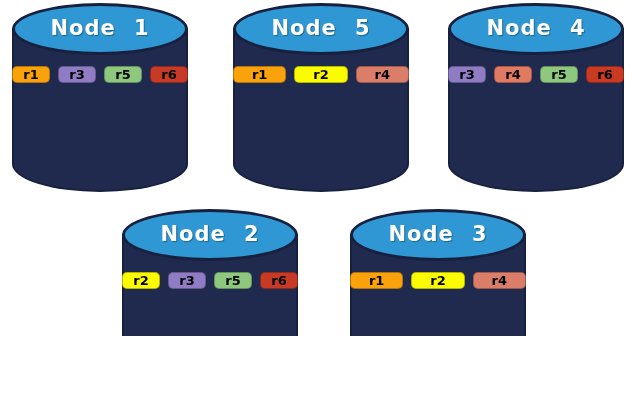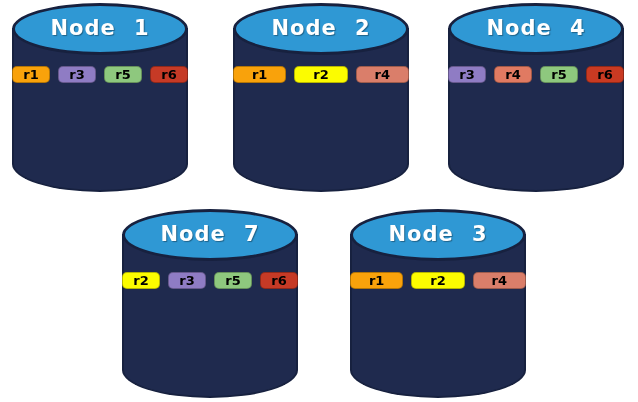--- a/index.html
+++ b/index.html
@@ -4,21 +4,21 @@
 <style>
   html, body {
     margin: 0;
     padding: 0;
     background: #ffffff;
     font-family: "DejaVu Sans", "Liberation Sans", sans-serif;
   }
   .canvas {
     position: relative;
     width: 638px;
-    height: 402px;
+    height: 336px;
     background: #ffffff;
     overflow: hidden;
   }
   .cylinder {
     position: absolute;
     width: 176px;
     height: 189px;
   }
   .pos-n1 { left: 12px;  top: 3px; }
   .pos-n2 { left: 233px; top: 3px; }
@@ -105,21 +105,21 @@
       </div>
       <div class="bar" style="background-color: rgb(198, 58, 38);">
         <span class="bar-label">r6</span>
       </div>
     </div>
   </div>
 
   <div class="cylinder pos-n2">
     <div class="cyl-body" style="background-color: rgb(31, 42, 78);"></div>
     <div class="cyl-top" style="background-color: rgb(47, 152, 212);">
-      <span class="node-title">Node 2</span>
+      <span class="node-title">Node 5</span>
     </div>
     <div class="bars">
       <div class="bar" style="background-color: rgb(249, 162, 11);">
         <span class="bar-label">r1</span>
       </div>
       <div class="bar" style="background-color: rgb(252, 252, 0);">
         <span class="bar-label">r2</span>
       </div>
       <div class="bar" style="background-color: rgb(218, 126, 106);">
         <span class="bar-label">r4</span>
@@ -144,21 +144,21 @@
       </div>
       <div class="bar" style="background-color: rgb(201, 58, 34);">
         <span class="bar-label">r6</span>
       </div>
     </div>
   </div>
 
   <div class="cylinder pos-n4">
     <div class="cyl-body" style="background-color: rgb(31, 42, 78);"></div>
     <div class="cyl-top" style="background-color: rgb(47, 152, 212);">
-      <span class="node-title">Node 7</span>
+      <span class="node-title">Node 2</span>
     </div>
     <div class="bars">
       <div class="bar" style="background-color: rgb(252, 252, 0);">
         <span class="bar-label">r2</span>
       </div>
       <div class="bar" style="background-color: rgb(143, 124, 196);">
         <span class="bar-label">r3</span>
       </div>
       <div class="bar" style="background-color: rgb(142, 200, 126);">
         <span class="bar-label">r5</span>

